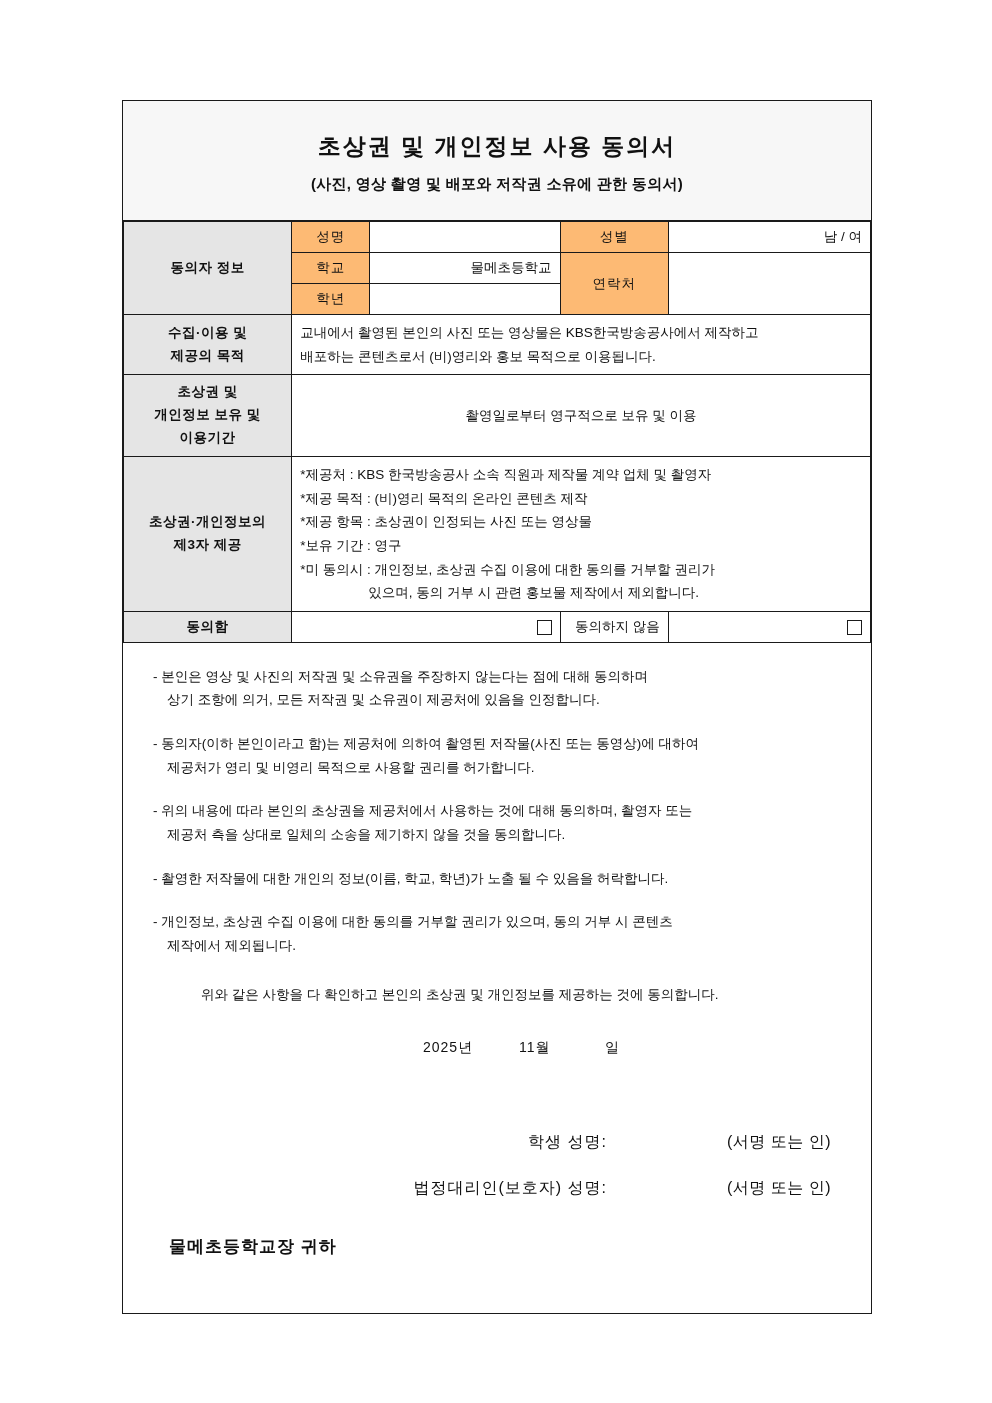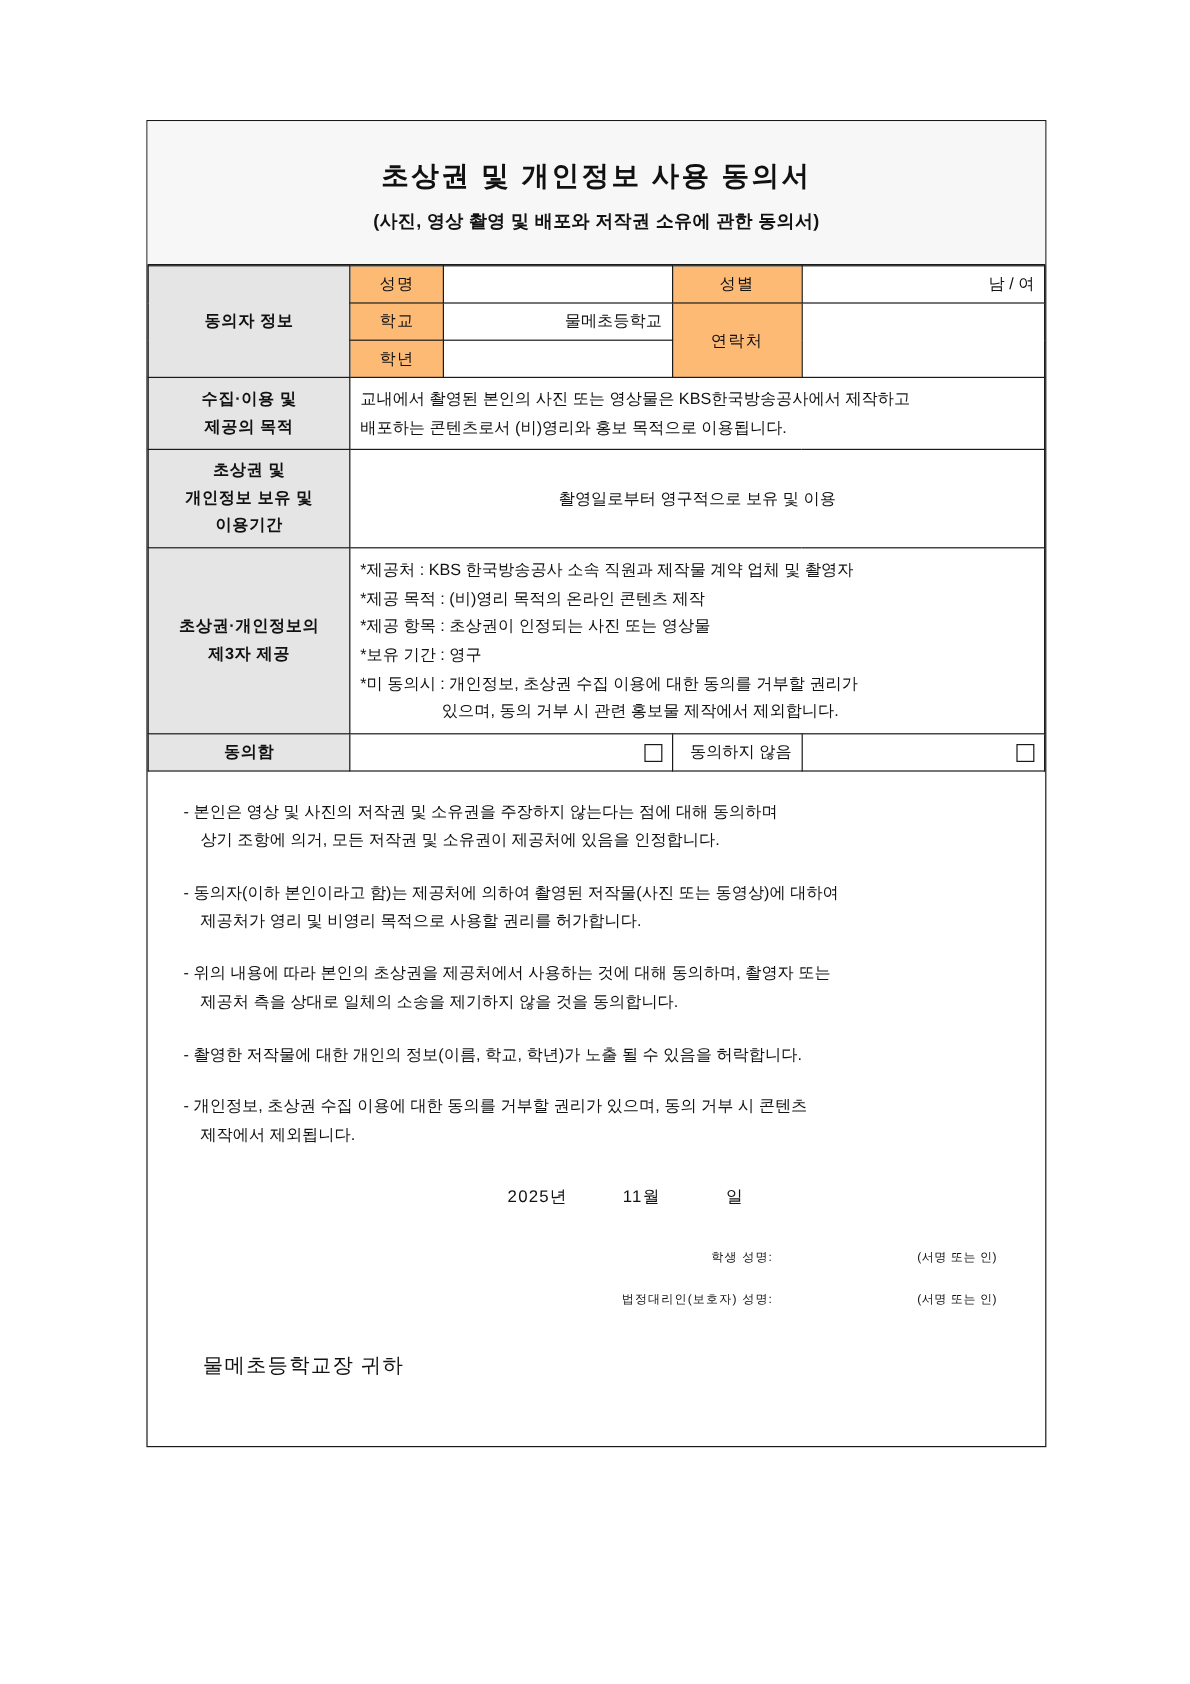--- a/index.html
+++ b/index.html
@@ -119,39 +119,39 @@
     margin: 28px 0 0 0;
     padding-left: 270px;
     font-size: 14px;
     letter-spacing: 1px;
   }
   .date-line span { display: inline-block; }
   .date-y { width: 96px; }
   .date-m { width: 86px; }
 
   .sign-block {
-    margin-top: 30px;
-    font-size: 10px;
+    margin-top: 68px;
+    font-size: 16px;
     padding-right: 10px;
   }
   .sign-row {
     display: flex;
     justify-content: flex-end;
     align-items: baseline;
     margin-bottom: 18px;
   }
   .sign-label { letter-spacing: 1px; }
   .sign-gap { display: inline-block; width: 120px; }
   .sign-note { letter-spacing: 0.5px; }
 
   .school-foot {
     margin: 30px 0 42px 0;
     padding-left: 16px;
     font-size: 17px;
-    font-weight: normal;
+    font-weight: bold;
     letter-spacing: 1px;
   }
 </style>
 </head>
 <body>
 
 <div class="page">
 
   <div class="title-block">
     <div class="doc-title">초상권 및 개인정보 사용 동의서</div>
@@ -247,20 +247,21 @@
       <span class="l2">제공처 측을 상대로 일체의 소송을 제기하지 않을 것을 동의합니다.</span>
     </p>
     <p>
       <span>- 촬영한 저작물에 대한 개인의 정보(이름, 학교, 학년)가 노출 될 수 있음을 허락합니다.</span>
     </p>
     <p>
       <span>- 개인정보, 초상권 수집 이용에 대한 동의를 거부할 권리가 있으며, 동의 거부 시 콘텐츠</span>
       <span class="l2">제작에서 제외됩니다.</span>
     </p>
 
+    <div class="confirm">위와 같은 사항을 다 확인하고 본인의 초상권 및 개인정보를 제공하는 것에 동의합니다.</div>
 
     <div class="date-line">
       <span class="date-y">2025년</span><span class="date-m">11월</span><span>일</span>
     </div>
 
     <div class="sign-block">
       <div class="sign-row">
         <span class="sign-label">학생  성명:</span>
         <span class="sign-gap"></span>
         <span class="sign-note">(서명 또는 인)</span>

